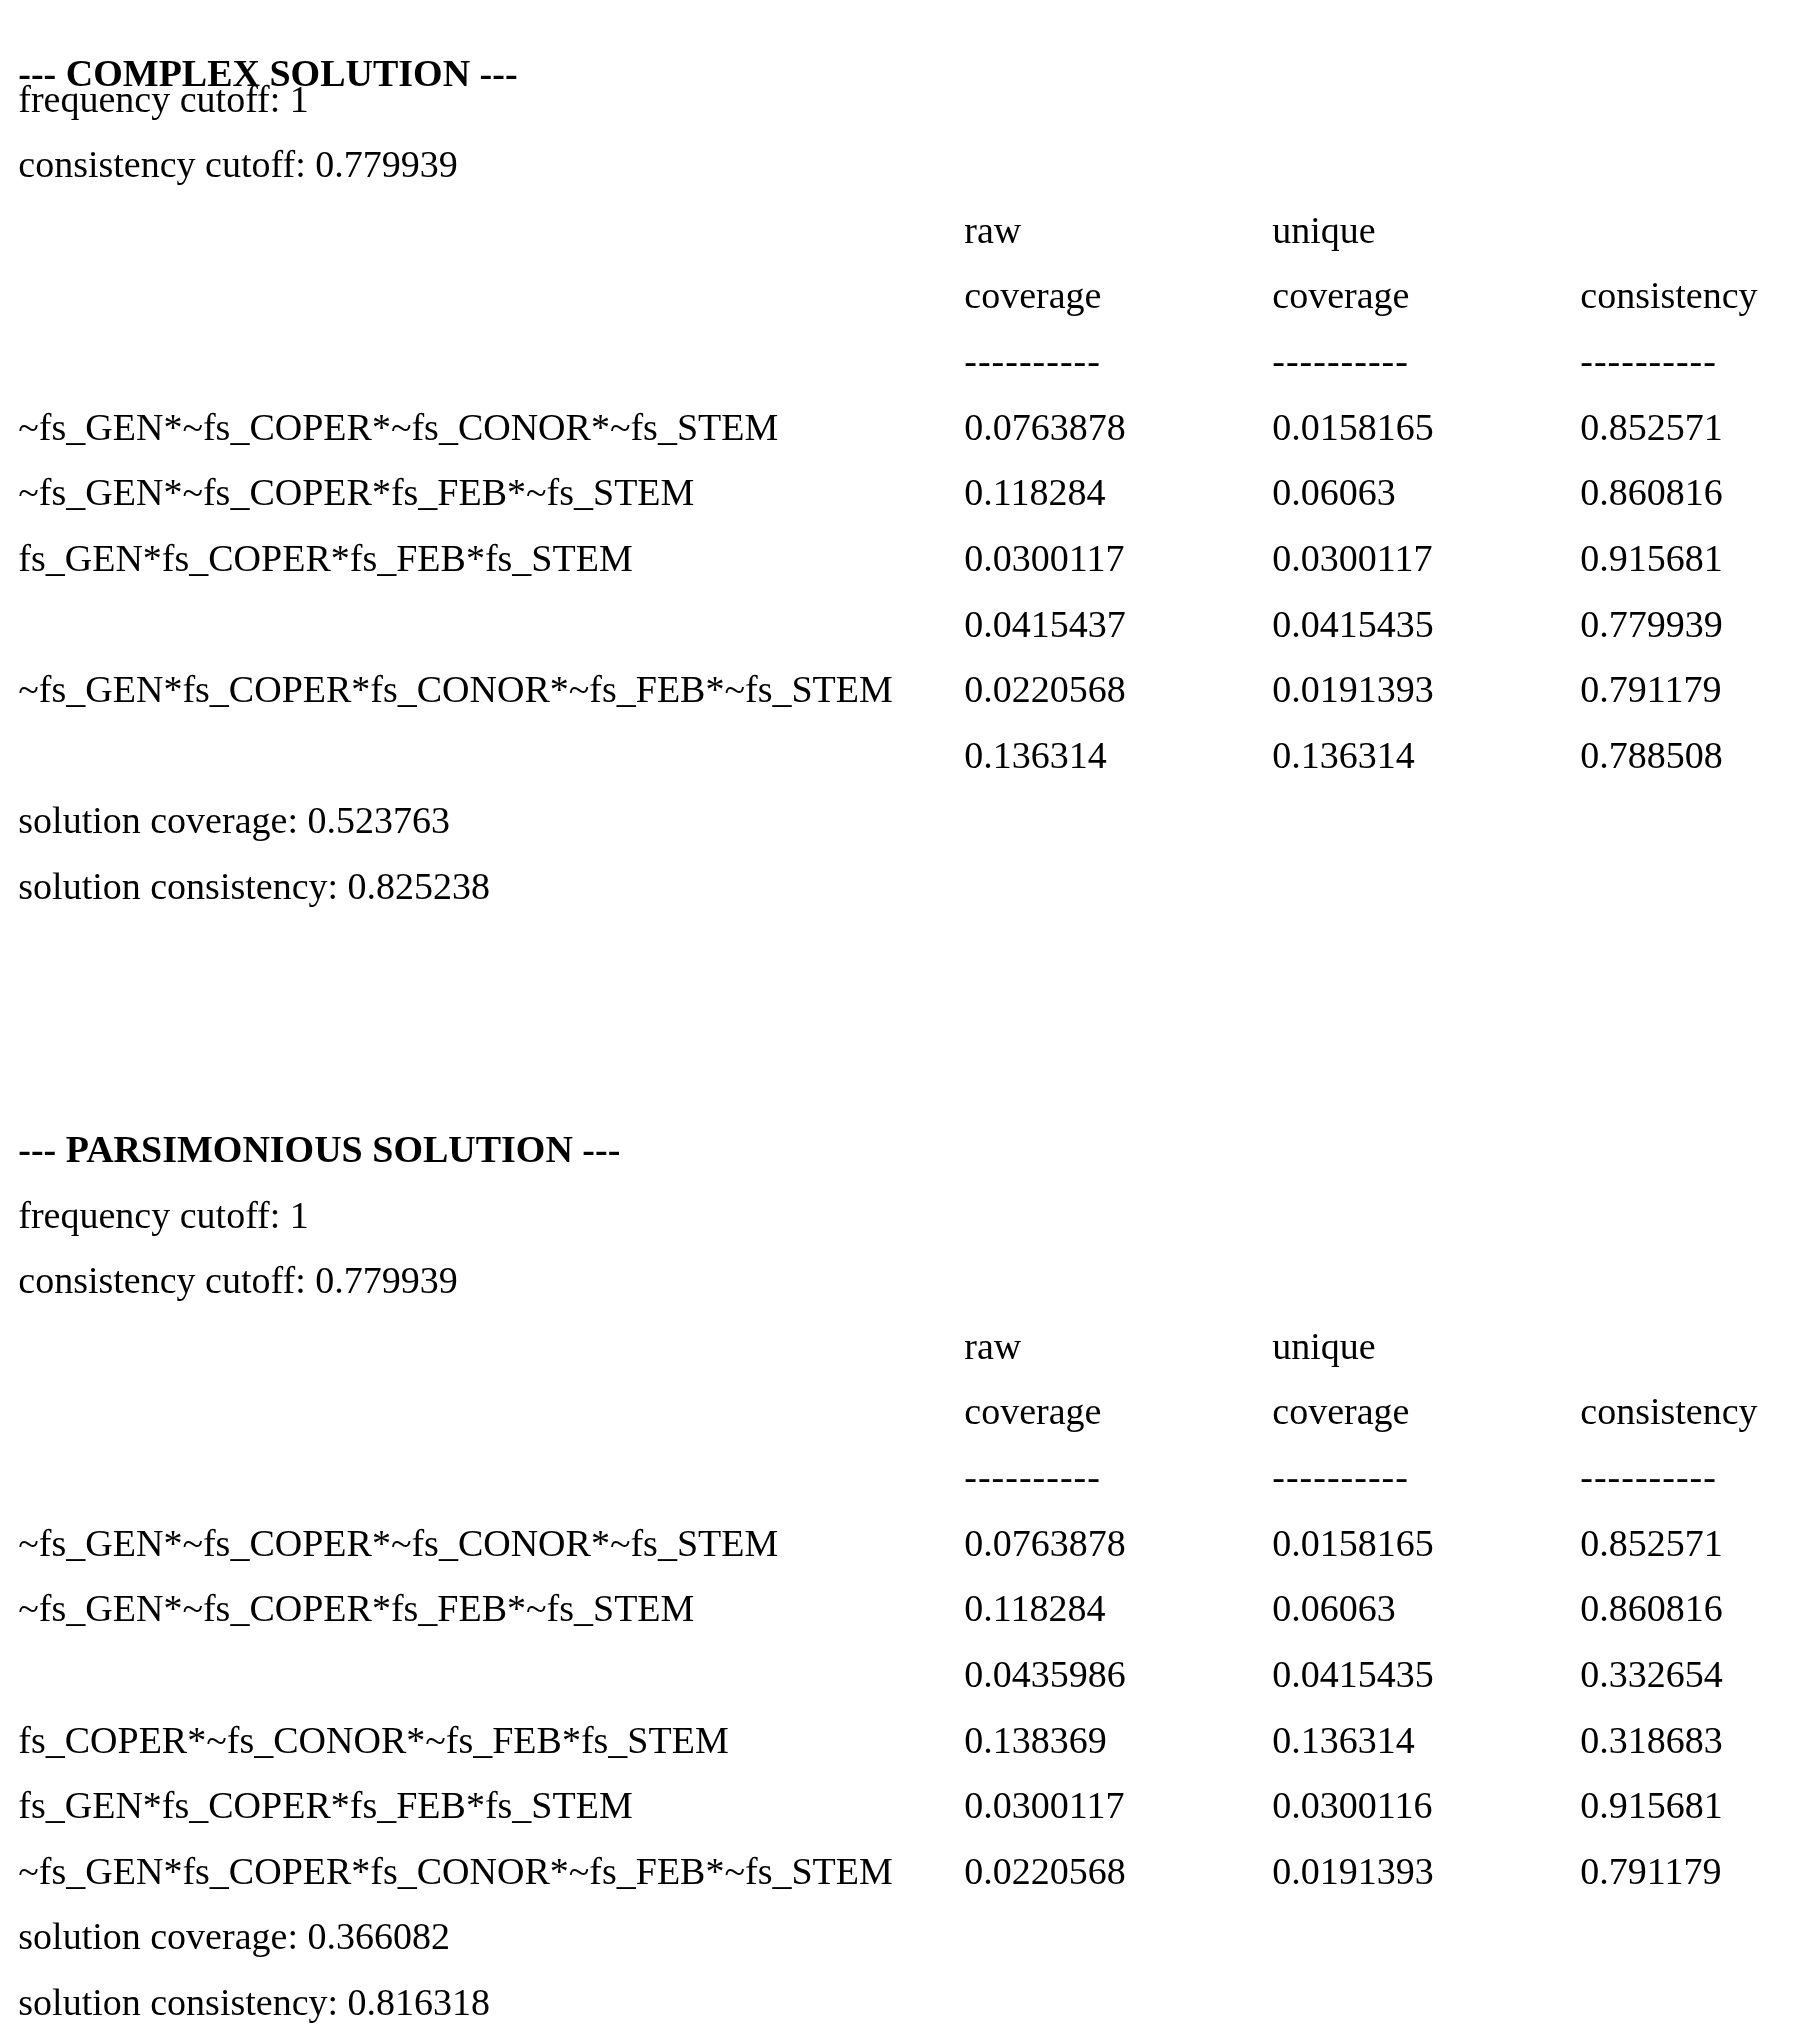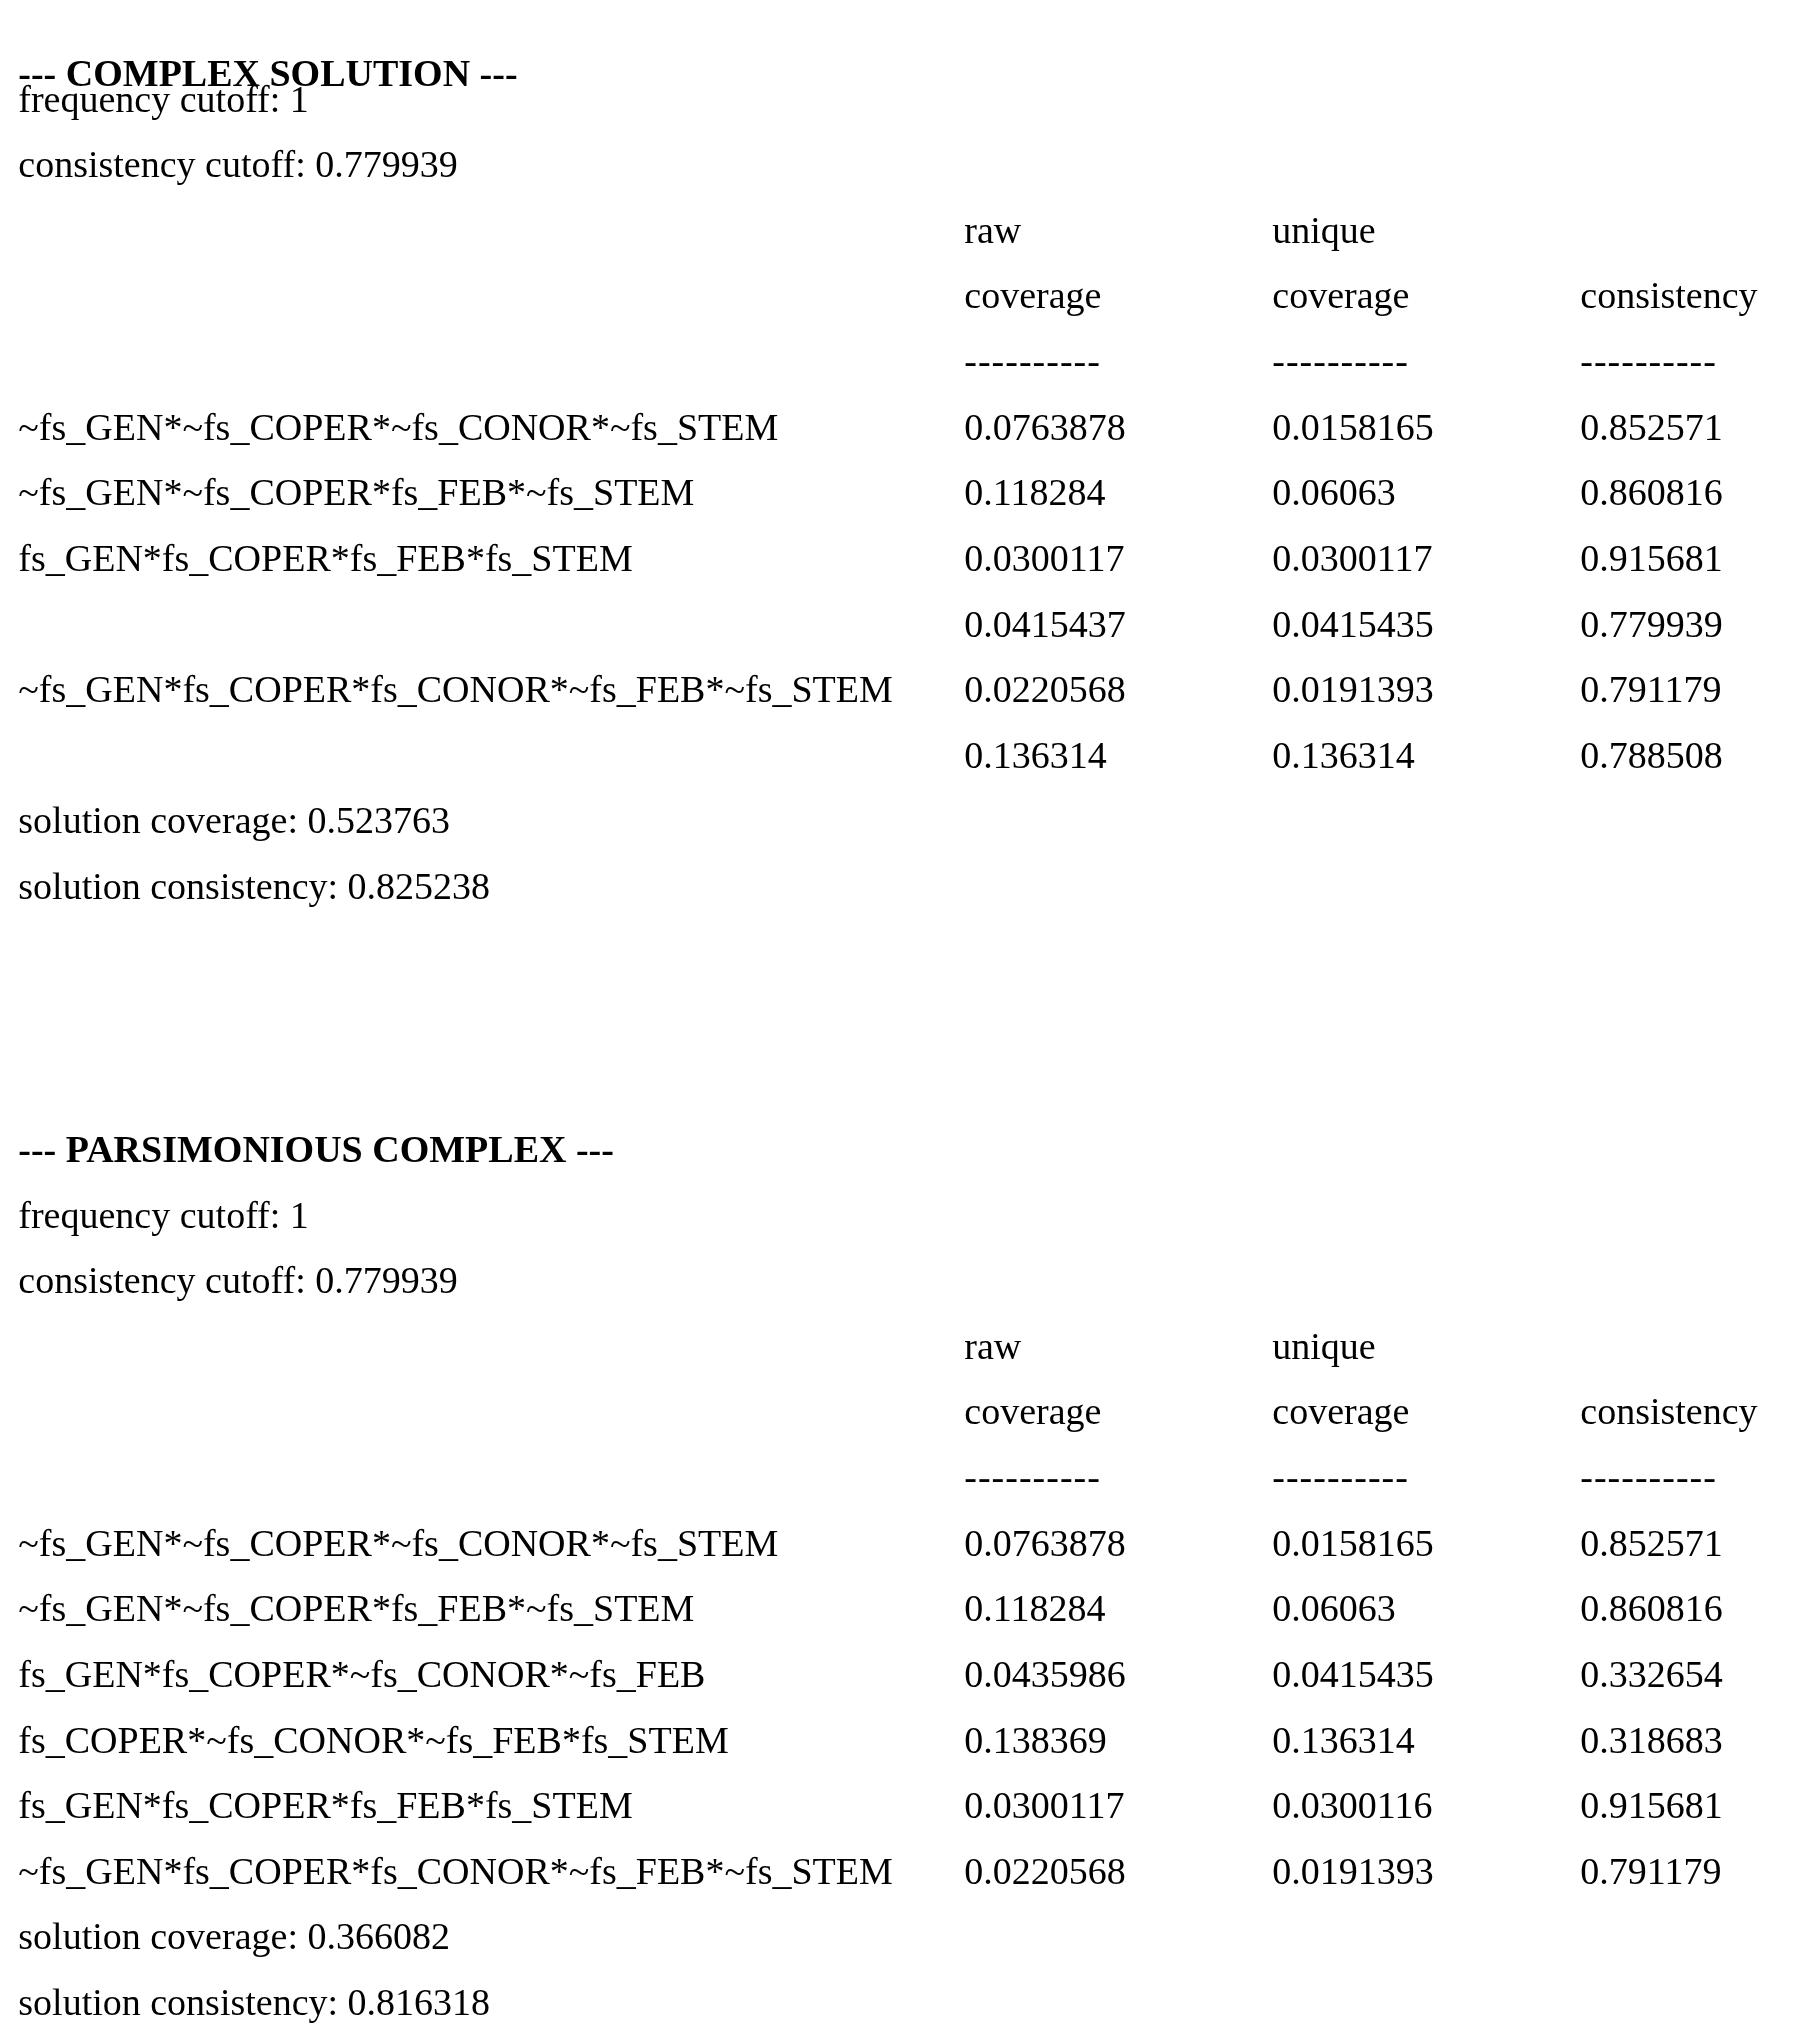--- a/index.html
+++ b/index.html
@@ -84,21 +84,21 @@
     <span class="col c1">0.136314</span>
     <span class="col c2">0.136314</span>
     <span class="col c3">0.788508</span>
   </div>
 
   <div class="line" style="top:787px;">solution coverage: 0.523763</div>
   <div class="line" style="top:853px;">solution consistency: 0.825238</div>
 </div>
 
 <div class="section" style="top:1116px;">
-  <div class="line title" style="top:0px;">--- PARSIMONIOUS COMPLEX ---</div>
+  <div class="line title" style="top:0px;">--- PARSIMONIOUS SOLUTION ---</div>
   <div class="line" style="top:66px;">frequency cutoff: 1</div>
   <div class="line" style="top:131px;">consistency cutoff: 0.779939</div>
 
   <div class="line" style="top:197px; width:100%;">
     <span class="col c1">raw</span>
     <span class="col c2">unique</span>
   </div>
   <div class="line" style="top:262px; width:100%;">
     <span class="col c1">coverage</span>
     <span class="col c2">coverage</span>
@@ -116,21 +116,20 @@
     <span class="col c2">0.0158165</span>
     <span class="col c3">0.852571</span>
   </div>
   <div class="line" style="top:459px; width:100%;">
     <span class="col c0">~fs_GEN*~fs_COPER*fs_FEB*~fs_STEM</span>
     <span class="col c1">0.118284</span>
     <span class="col c2">0.06063</span>
     <span class="col c3">0.860816</span>
   </div>
   <div class="line" style="top:525px; width:100%;">
-    <span class="col c0">fs_GEN*fs_COPER*~fs_CONOR*~fs_FEB</span>
     <span class="col c1">0.0435986</span>
     <span class="col c2">0.0415435</span>
     <span class="col c3">0.332654</span>
   </div>
   <div class="line" style="top:591px; width:100%;">
     <span class="col c0">fs_COPER*~fs_CONOR*~fs_FEB*fs_STEM</span>
     <span class="col c1">0.138369</span>
     <span class="col c2">0.136314</span>
     <span class="col c3">0.318683</span>
   </div>

